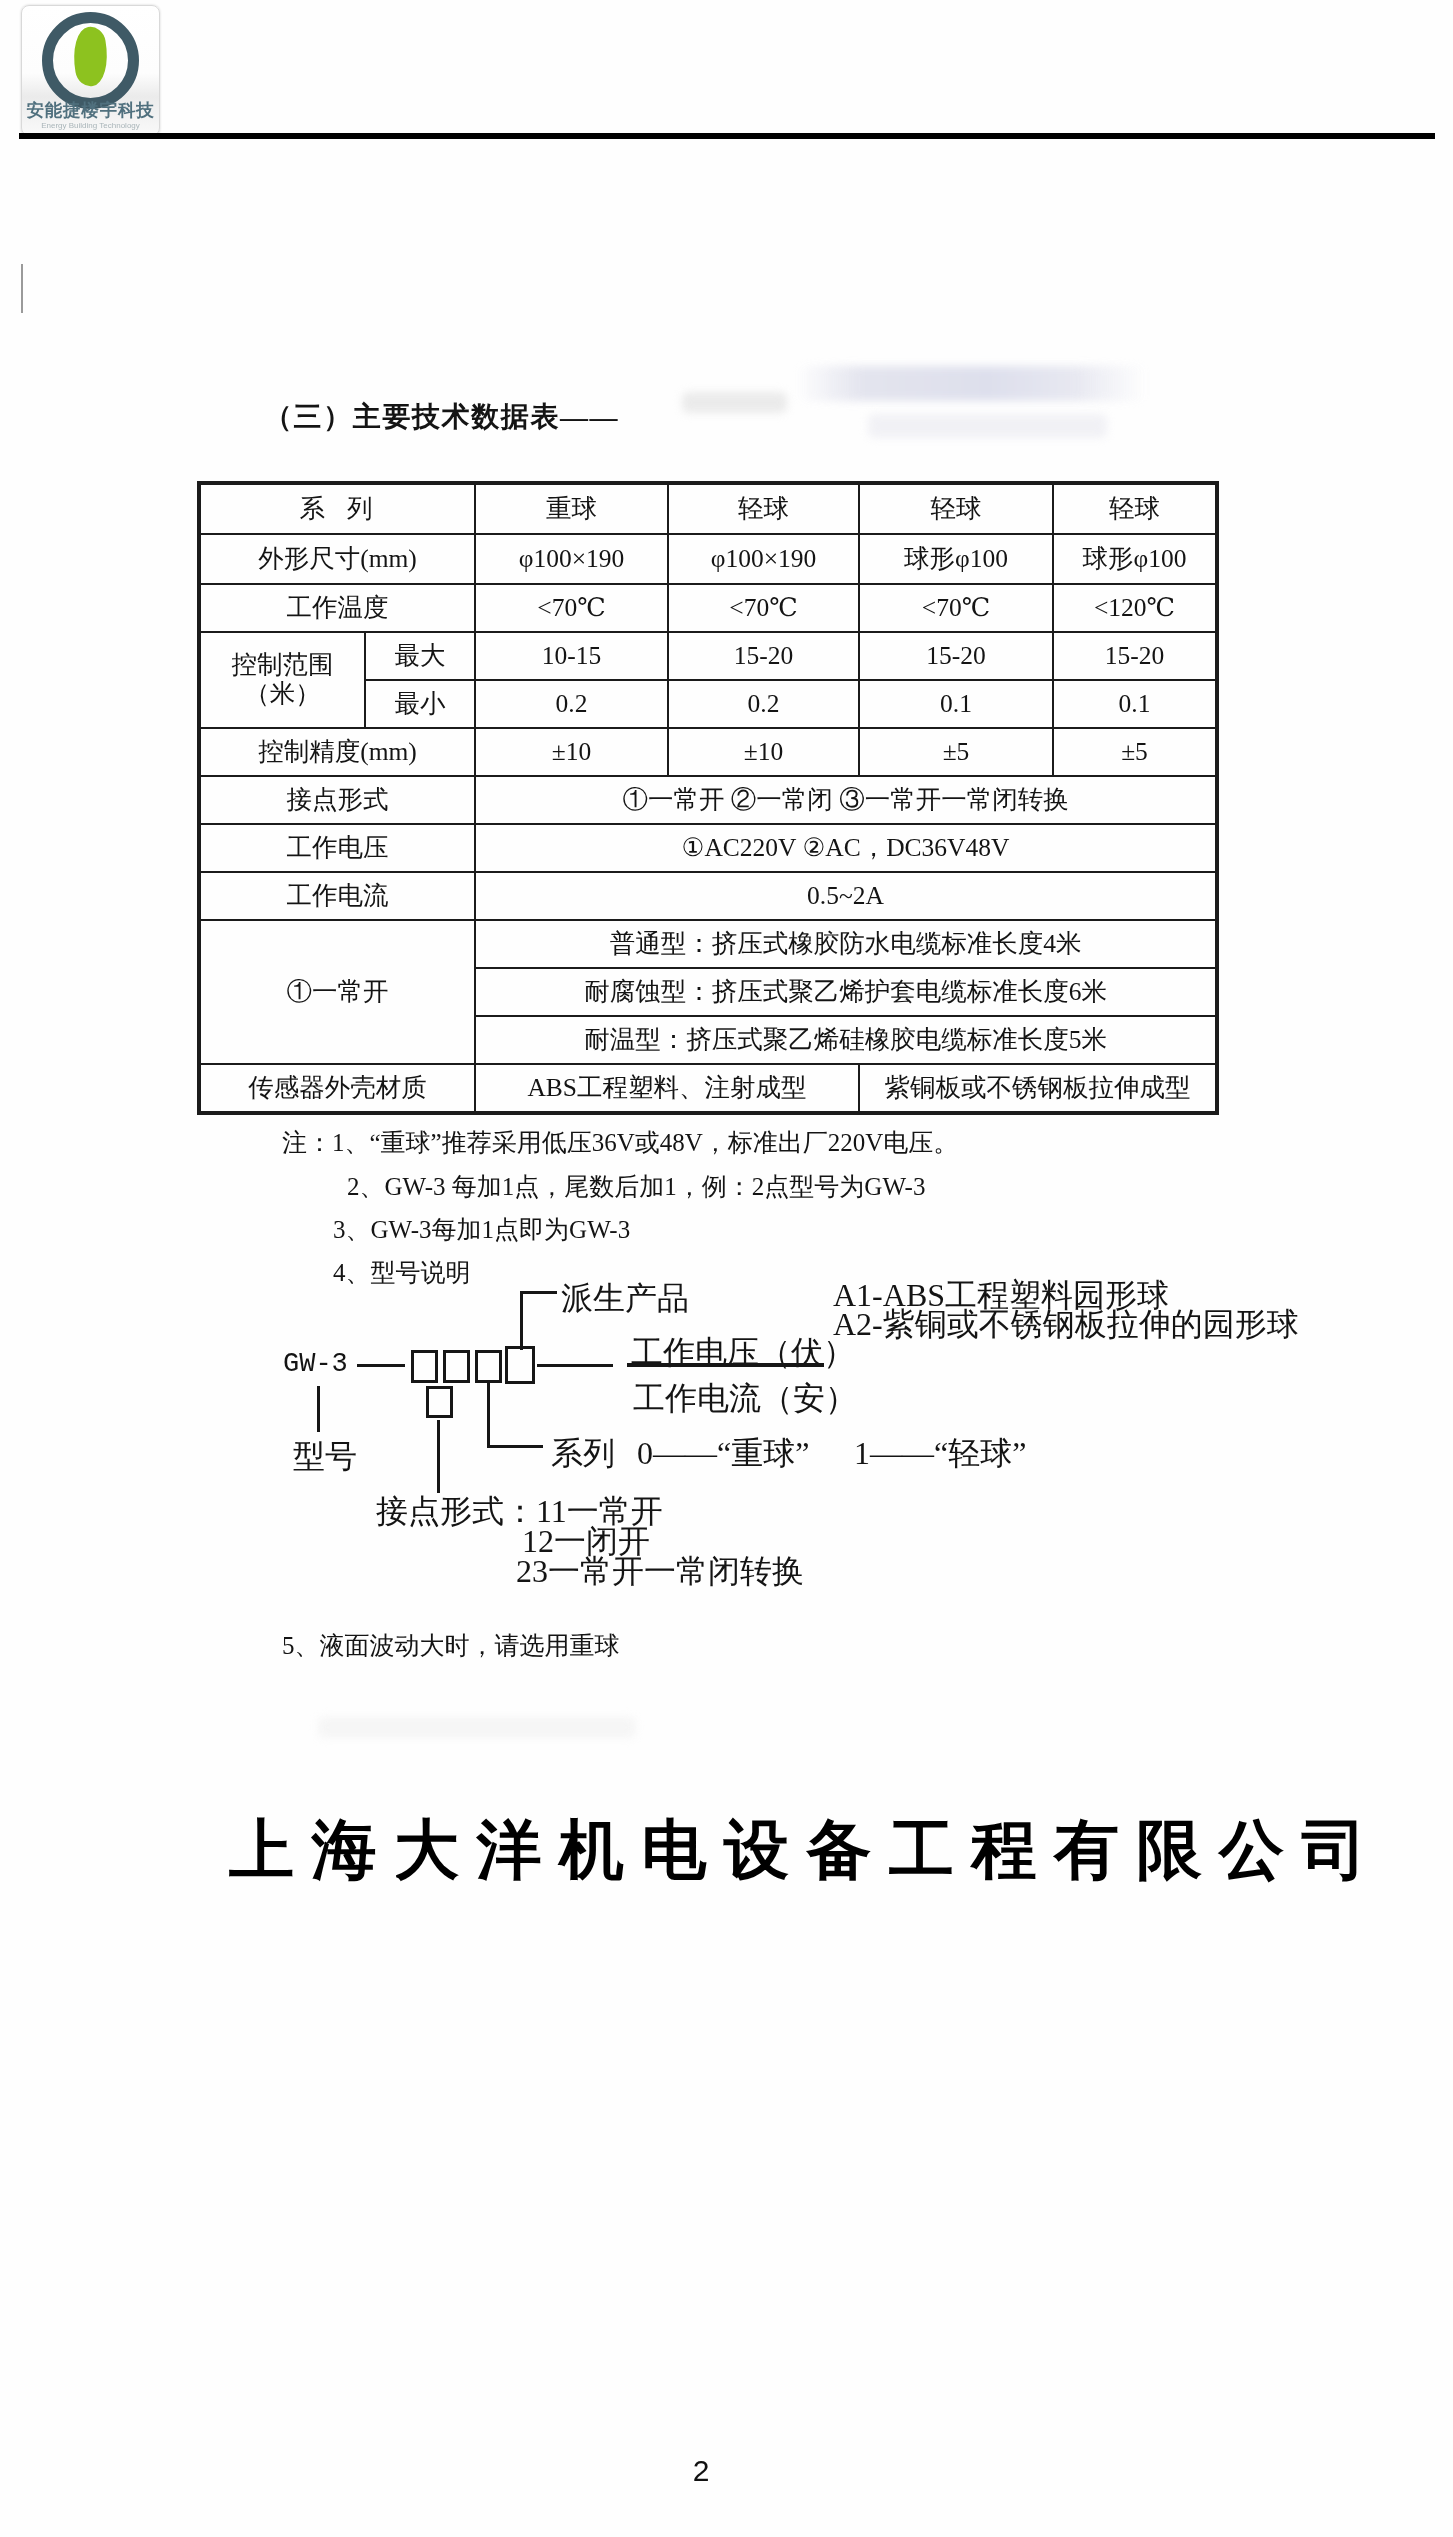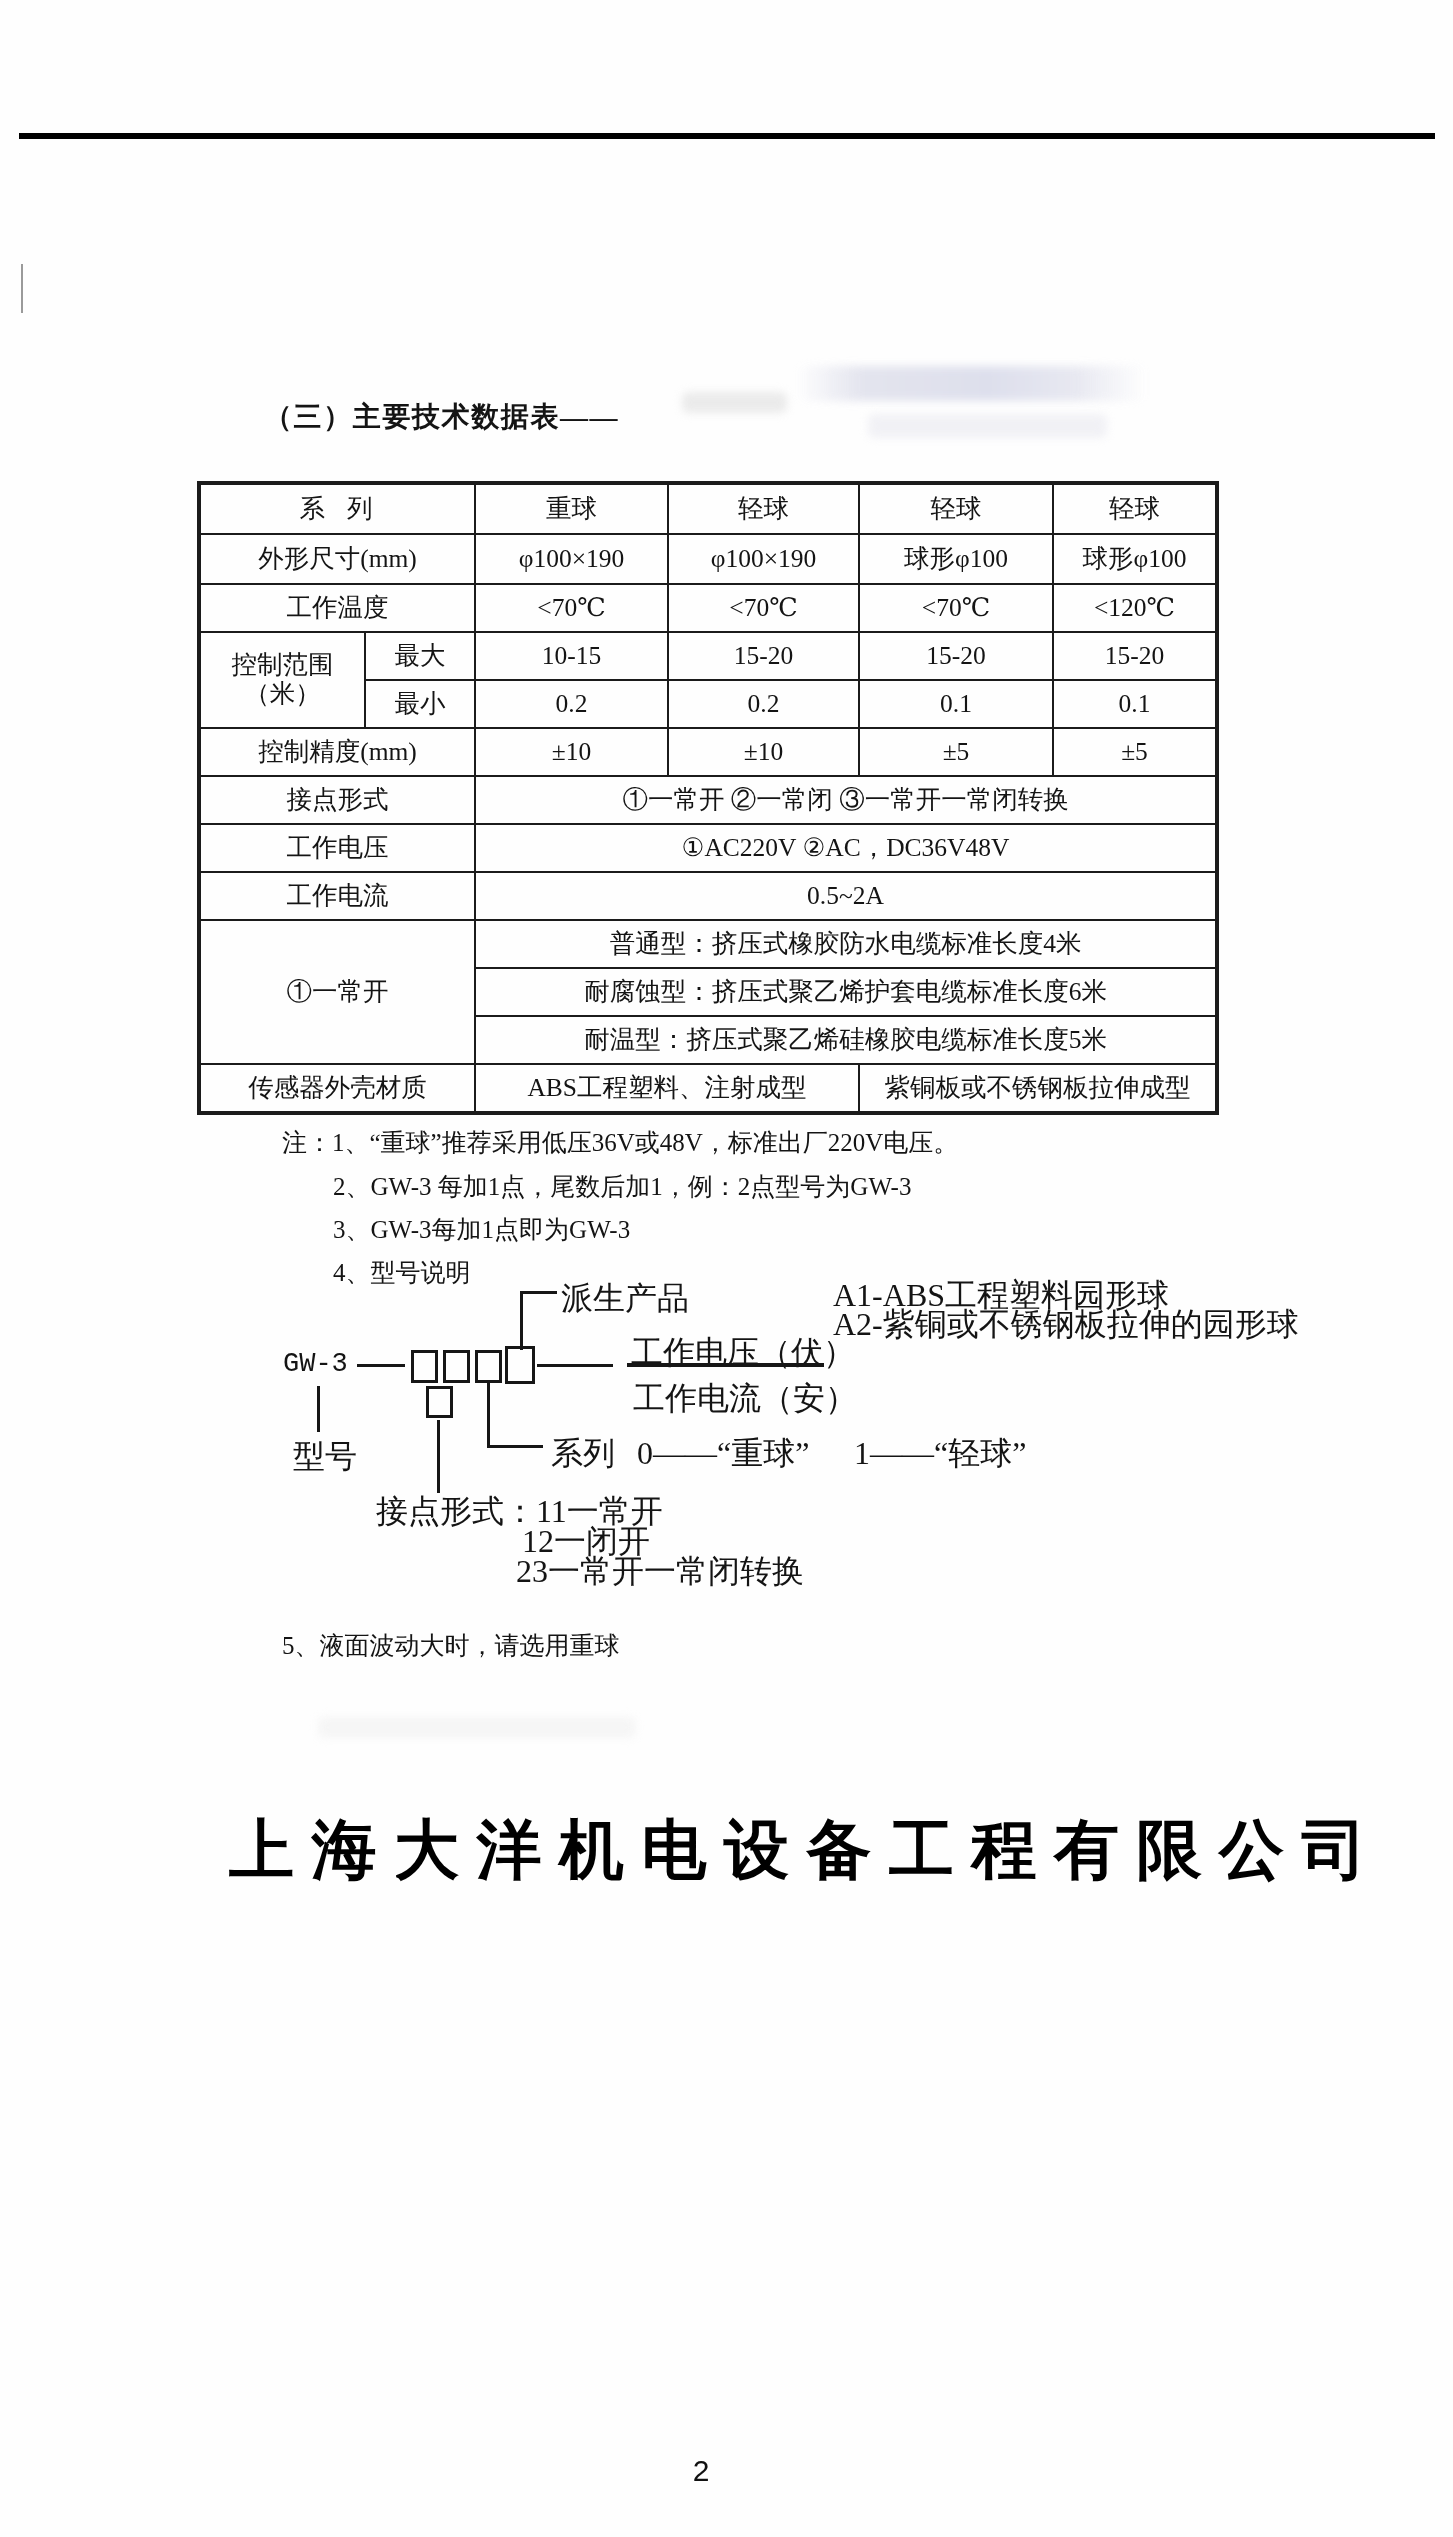--- a/index.html
+++ b/index.html
@@ -79,20 +79,26 @@
   .page-num{
     position:absolute;left:677px;top:2454px;width:48px;text-align:center;
     font-family:"Liberation Sans","DejaVu Sans",sans-serif;font-size:30px;color:#111;
   }
 </style>
 </head>
 <body>
 
 <div class="page">
 
+  <div class="logo-card">
+    <div class="logo-ring"></div>
+    <div class="logo-leaf"></div>
+    <div class="logo-cn">安能捷楼宇科技</div>
+    <div class="logo-en">Energy Building Technology</div>
+  </div>
   <div class="header-rule"></div>
   <div class="edge-mark"></div>
 
   <div class="smudge sm1"></div>
   <div class="smudge sm2"></div>
   <div class="smudge sm3"></div>
   <div class="smudge sm4"></div>
 
   <div class="section-title">（三）主要技术数据表——</div>
 
@@ -176,21 +182,21 @@
         <td colspan="2">传感器外壳材质</td>
         <td colspan="2">ABS工程塑料、注射成型</td>
         <td colspan="2">紫铜板或不锈钢板拉伸成型</td>
       </tr>
     </tbody>
   </table>
 
   <div class="note" style="left:282px;top:1126px;">
     <span>注：</span><span>1、“重球”推荐采用低压36V或48V，标准出厂220V电压。</span>
   </div>
-  <div class="note" style="left:333px;top:1170px;">2、GW-3 每加1点，尾数后加1，例：2点型号为GW-3</div>
+  <div class="note" style="left:347px;top:1170px;">2、GW-3 每加1点，尾数后加1，例：2点型号为GW-3</div>
   <div class="note" style="left:333px;top:1213px;">3、GW-3每加1点即为GW-3</div>
   <div class="note" style="left:333px;top:1256px;">4、型号说明</div>
 
   <div class="dline" style="left:520px;top:1291px;width:37px;height:3.2px;"></div>
   <div class="dline" style="left:520px;top:1291px;width:3.2px;height:59px;"></div>
   <div class="dtext" style="left:561px;top:1277px;">派生产品</div>
   <div class="dtext" style="left:833px;top:1274px;">A1-ABS工程塑料园形球</div>
   <div class="dtext" style="left:833px;top:1303px;">A2-紫铜或不锈钢板拉伸的园形球</div>
 
   <div class="dtext gw" style="left:283px;top:1349px;">GW-3</div>

